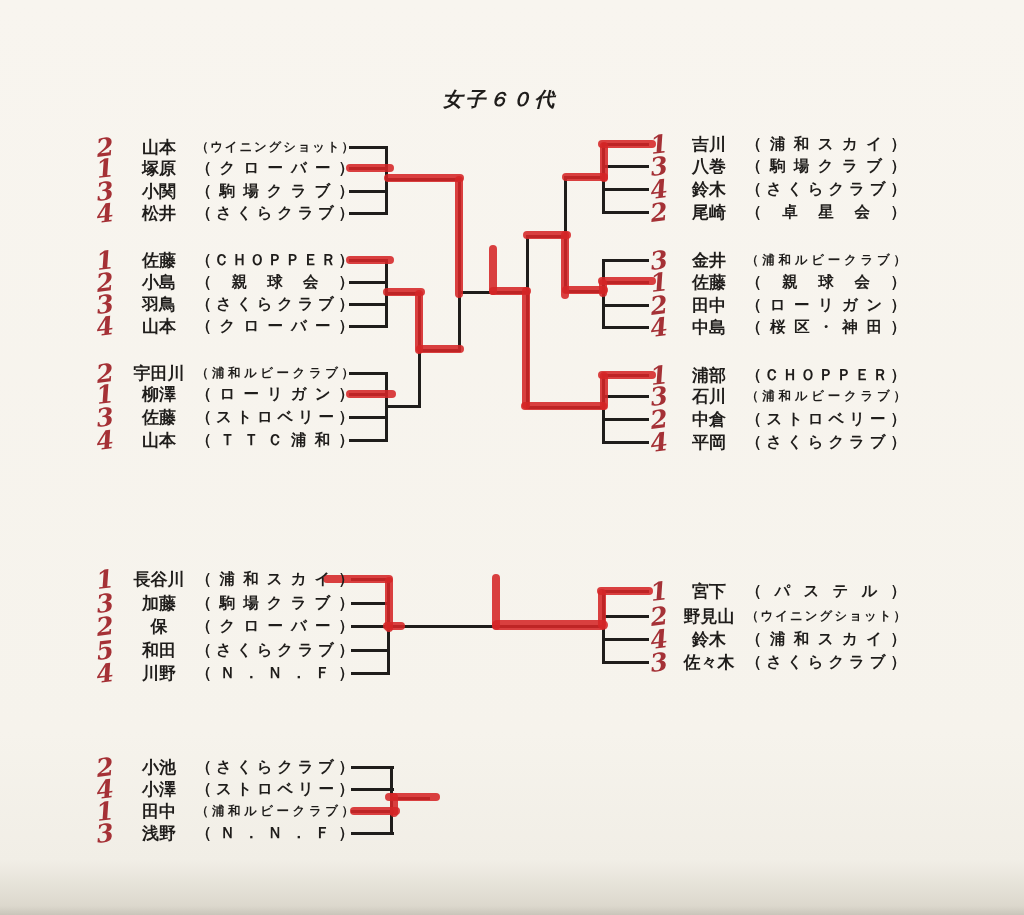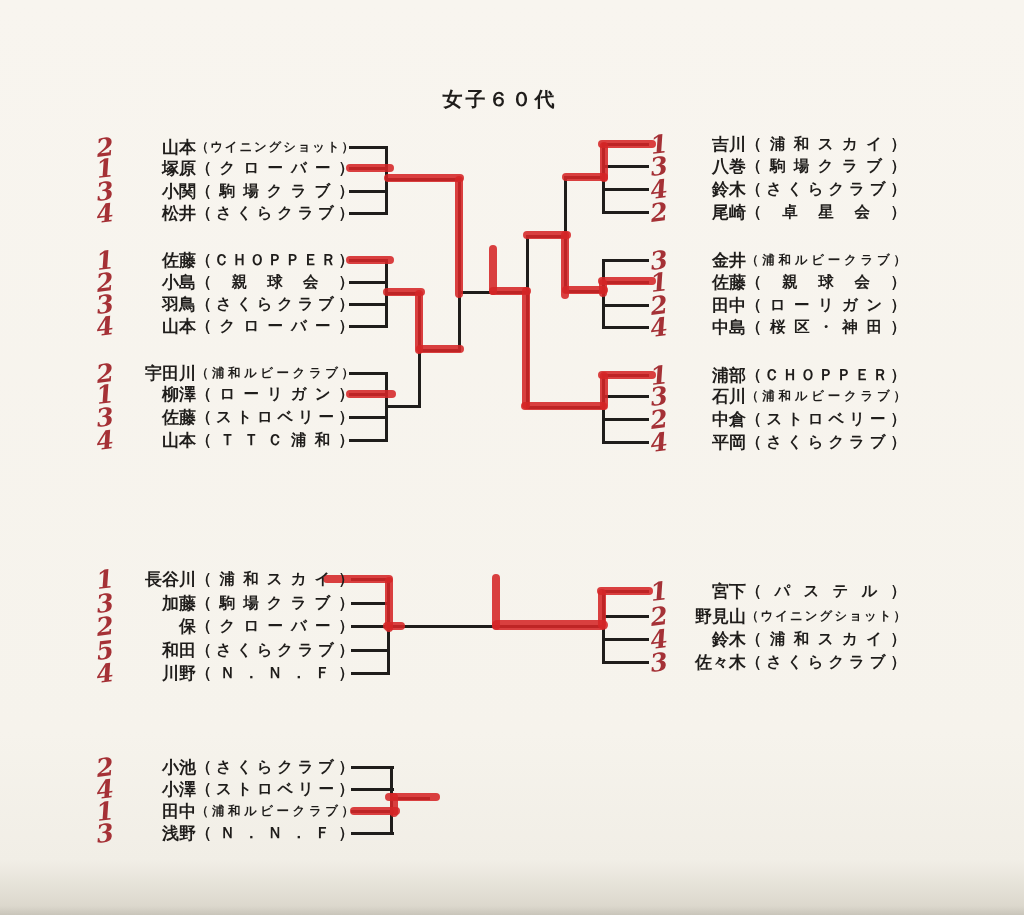--- a/index.html
+++ b/index.html
@@ -1,28 +1,28 @@
 <!DOCTYPE html>
 <html style="--ink: #1f1d1b; --marker: #d52527; --seed: #a53136;"><head>
 <meta charset="utf-8">
 <style>
   html,body{margin:0;padding:0;background:#e8e5de;}
   #stage{position:relative;width:1024px;height:915px;overflow:hidden;
     background:linear-gradient(180deg,#f8f5ef 0%,#f6f3ec 80%,#f1eee6 94%,#dcd8cd 99%,#c9c5ba 100%);
     font-family:"DejaVu Sans","Liberation Sans",sans-serif;color:var(--ink,#1f1d1b);}
   .title{position:absolute;left:380px;width:240px;text-align:center;
-    font-size:20px;font-weight:700;letter-spacing:3px;white-space:nowrap;}
+    font-size:20px;font-weight:700;letter-spacing:3px;white-space:nowrap;font-style:italic;}
   .row{position:absolute;height:22px;display:flex;align-items:center;}
   .row.L{left:88px;width:266px;}
   .row.R{left:646px;width:260px;}
   .seed{width:34px;text-align:center;font-family:"DejaVu Serif","Liberation Serif",serif;
     font-style:italic;font-weight:700;font-size:25px;line-height:1;color:var(--seed,#a53136);
     transform:rotate(-7deg);flex:none;}
   .row.R .seed{width:26px;}
-  .pname{width:74px;flex:none;text-align:right;font-size:17px;font-weight:600;white-space:nowrap;}
+  .pname{width:74px;flex:none;text-align:center;font-size:17px;font-weight:600;white-space:nowrap;}
   .club{flex:1;font-size:15.5px;font-weight:600;text-align:justify;text-align-last:justify;line-height:22px;}
   .club.small{font-size:12.5px;}
   .h{position:absolute;height:3px;background:var(--ink,#1f1d1b);}
   .v{position:absolute;width:3px;background:var(--ink,#1f1d1b);}
   .rh{position:absolute;height:8px;border-radius:4px;background:var(--marker,#d52527);opacity:.88;}
   .rv{position:absolute;width:8px;border-radius:4px;background:var(--marker,#d52527);opacity:.88;}
   .rh.thick{height:10px;border-radius:5px;}
 </style>
 </head>
 <body>

